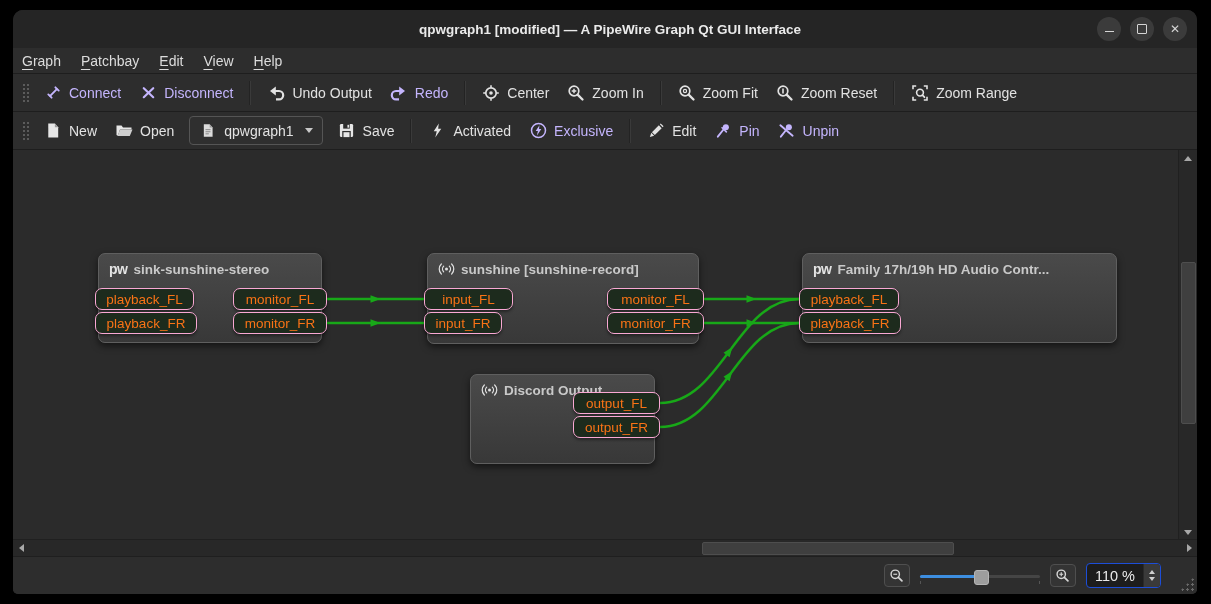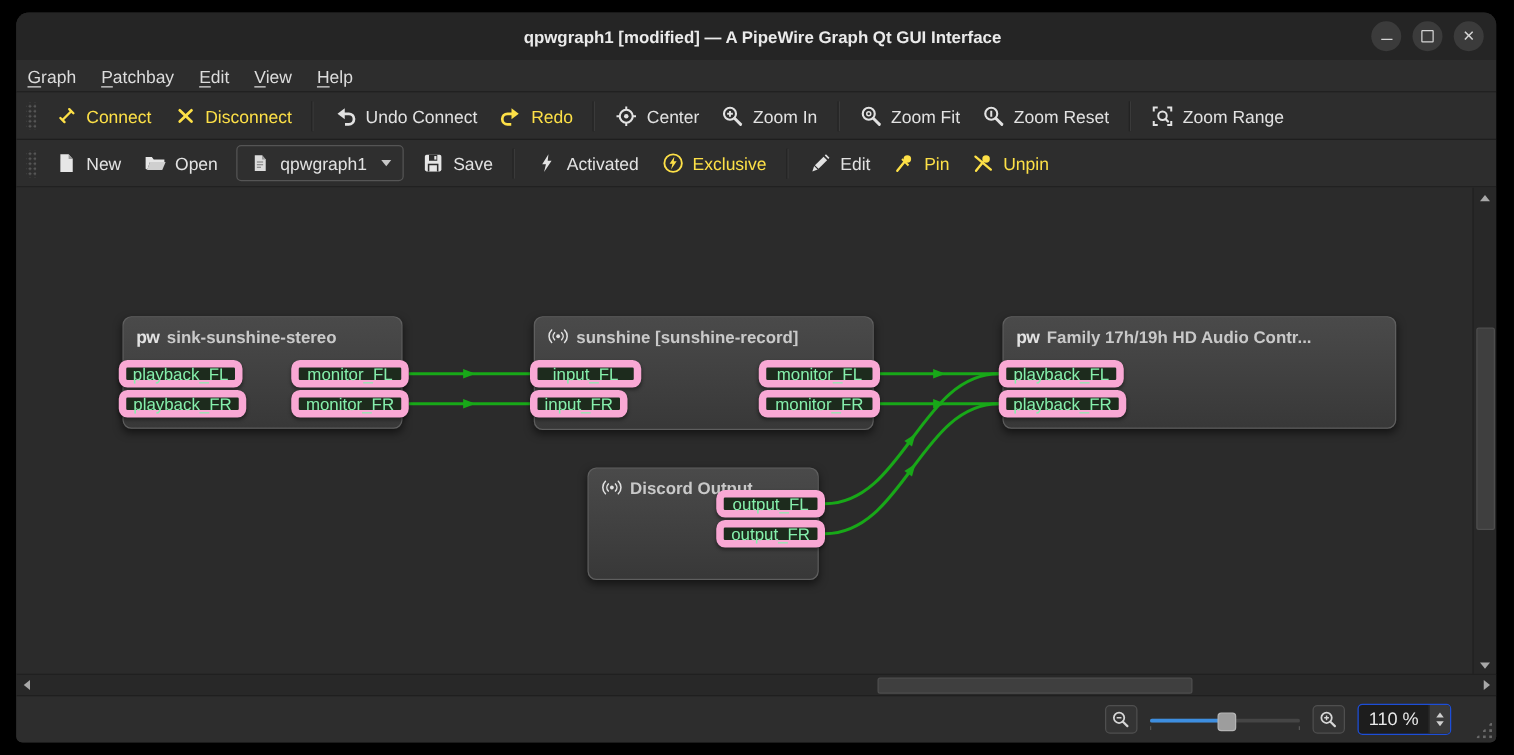--- a/index.html
+++ b/index.html
@@ -20,37 +20,37 @@
     border-bottom:1px solid #1e1e1e;flex:0 0 auto;}
   .menuitem{color:#dcdcdc;font-size:14px;padding:2px 9px;border-radius:3px;}
   u{text-decoration-thickness:1px;text-underline-offset:2.5px;}
   
   .toolbar{height:37px;background:#2d2d2d;display:flex;align-items:center;border-bottom:1px solid #1e1e1e;
     padding-left:6px;flex:0 0 auto;}
   .grip{width:8px;height:22px;margin:0 6px 0 2px;background-image:radial-gradient(#5b5b5b 1px,transparent 1.1px);
     background-size:4px 4px;background-position:1px 1px;}
   .tsep{width:1px;height:24px;background:#232323;border-right:1px solid #3a3a3a;margin:0 7px;}
   .tbtn{display:flex;align-items:center;gap:7px;padding:0 9px;height:28px;color:#e2e2e2;font-size:14px;border-radius:3px;white-space:nowrap;}
-  .tbtn.disabled{color:#fde047;}
+  .tbtn.disabled{color:#c4b5fd;}
   .ticon{display:flex;align-items:center;justify-content:center;width:18px;height:18px;color:inherit;}
   .ticon svg{display:block;}
   .combo{display:flex;align-items:center;gap:7px;height:27px;padding:0 9px;margin:0 6px;background:#2f2f2f;
     border:1px solid #555;border-radius:4px;color:#e2e2e2;font-size:14px;}
   .combo .caret{width:0;height:0;border-left:4px solid transparent;border-right:4px solid transparent;
     border-top:5px solid #c8c8c8;margin-left:4px;}
   
   .canvas-outer{position:relative;flex:1 1 auto;background:#2b2b2b;}
   .graph-canvas{position:absolute;left:0;top:0;right:18px;bottom:16px;overflow:hidden;background:#2b2b2b;}
   .gnode{position:absolute;border:1px solid #5f5f5f;border-radius:7px;
     background:linear-gradient(#4a4a4a,#383838);box-shadow:0 3px 7px rgba(0,0,0,.55);z-index:1;}
   .gnode .ghead{display:flex;align-items:center;gap:6px;padding:7px 0 0 10px;}
   .gnode .gtitle{color:#c9c9c9;font-size:13.5px;font-weight:bold;white-space:nowrap;overflow:hidden;}
   .pwmark{color:#e3e3e3;font-weight:bold;font-size:14px;letter-spacing:-0.5px;}
-  .gport{position:absolute;height:22px;box-sizing:border-box;border:6px solid #f9a8d4;border-radius:7px;
-    background:#1d2b1d;color:#86efac;font-size:13.5px;display:flex;align-items:center;justify-content:center;
+  .gport{position:absolute;height:22px;box-sizing:border-box;border:1px solid #f9a8d4;border-radius:7px;
+    background:#1d2b1d;color:#f97316;font-size:13.5px;display:flex;align-items:center;justify-content:center;
     z-index:3;box-shadow:0 2px 3px rgba(0,0,0,.4);white-space:nowrap;}
   #links-svg{position:absolute;left:0;top:0;z-index:2;pointer-events:none;}
   
   .hscroll{position:absolute;left:0;right:0;bottom:0;height:16px;background:#282828;border-top:1px solid #202020;}
   .vscroll{position:absolute;right:0;top:0;width:18px;bottom:16px;background:#282828;border-left:1px solid #202020;}
   .sb-thumb{position:absolute;background:#3f3f3f;border:1px solid #4e4e4e;border-radius:2px;}
   .sb-btn{position:absolute;display:flex;align-items:center;justify-content:center;}
   .tri{width:0;height:0;}
   .tri.left{border-top:4px solid transparent;border-bottom:4px solid transparent;border-right:5px solid #a8a8a8;}
   .tri.right{border-top:4px solid transparent;border-bottom:4px solid transparent;border-left:5px solid #a8a8a8;}
@@ -131,21 +131,21 @@
       <span>Disconnect</span>
     </div>
     <div class="tsep"></div>
     <div class="tbtn">
       <span class="ticon">
           <svg width="18" height="18" viewBox="0 0 18 18">
             <path d="M6 7h6a4.2 4.2 0 0 1 0 8.4H9" fill="none" stroke="currentColor" stroke-width="2.2"></path>
             <path d="M8.8 2.6L3 7l5.8 4.4z" fill="currentColor"></path>
           </svg>
         </span>
-      <span>Undo Connect</span>
+      <span>Undo Output</span>
     </div>
     <div class="tbtn disabled">
       <span class="ticon">
           <svg width="18" height="18" viewBox="0 0 18 18">
             <path d="M12 7H6a4.2 4.2 0 0 0 0 8.4H9" fill="none" stroke="currentColor" stroke-width="2.2"></path>
             <path d="M9.2 2.6L15 7l-5.8 4.4z" fill="currentColor"></path>
           </svg>
         </span>
       <span>Redo</span>
     </div>

